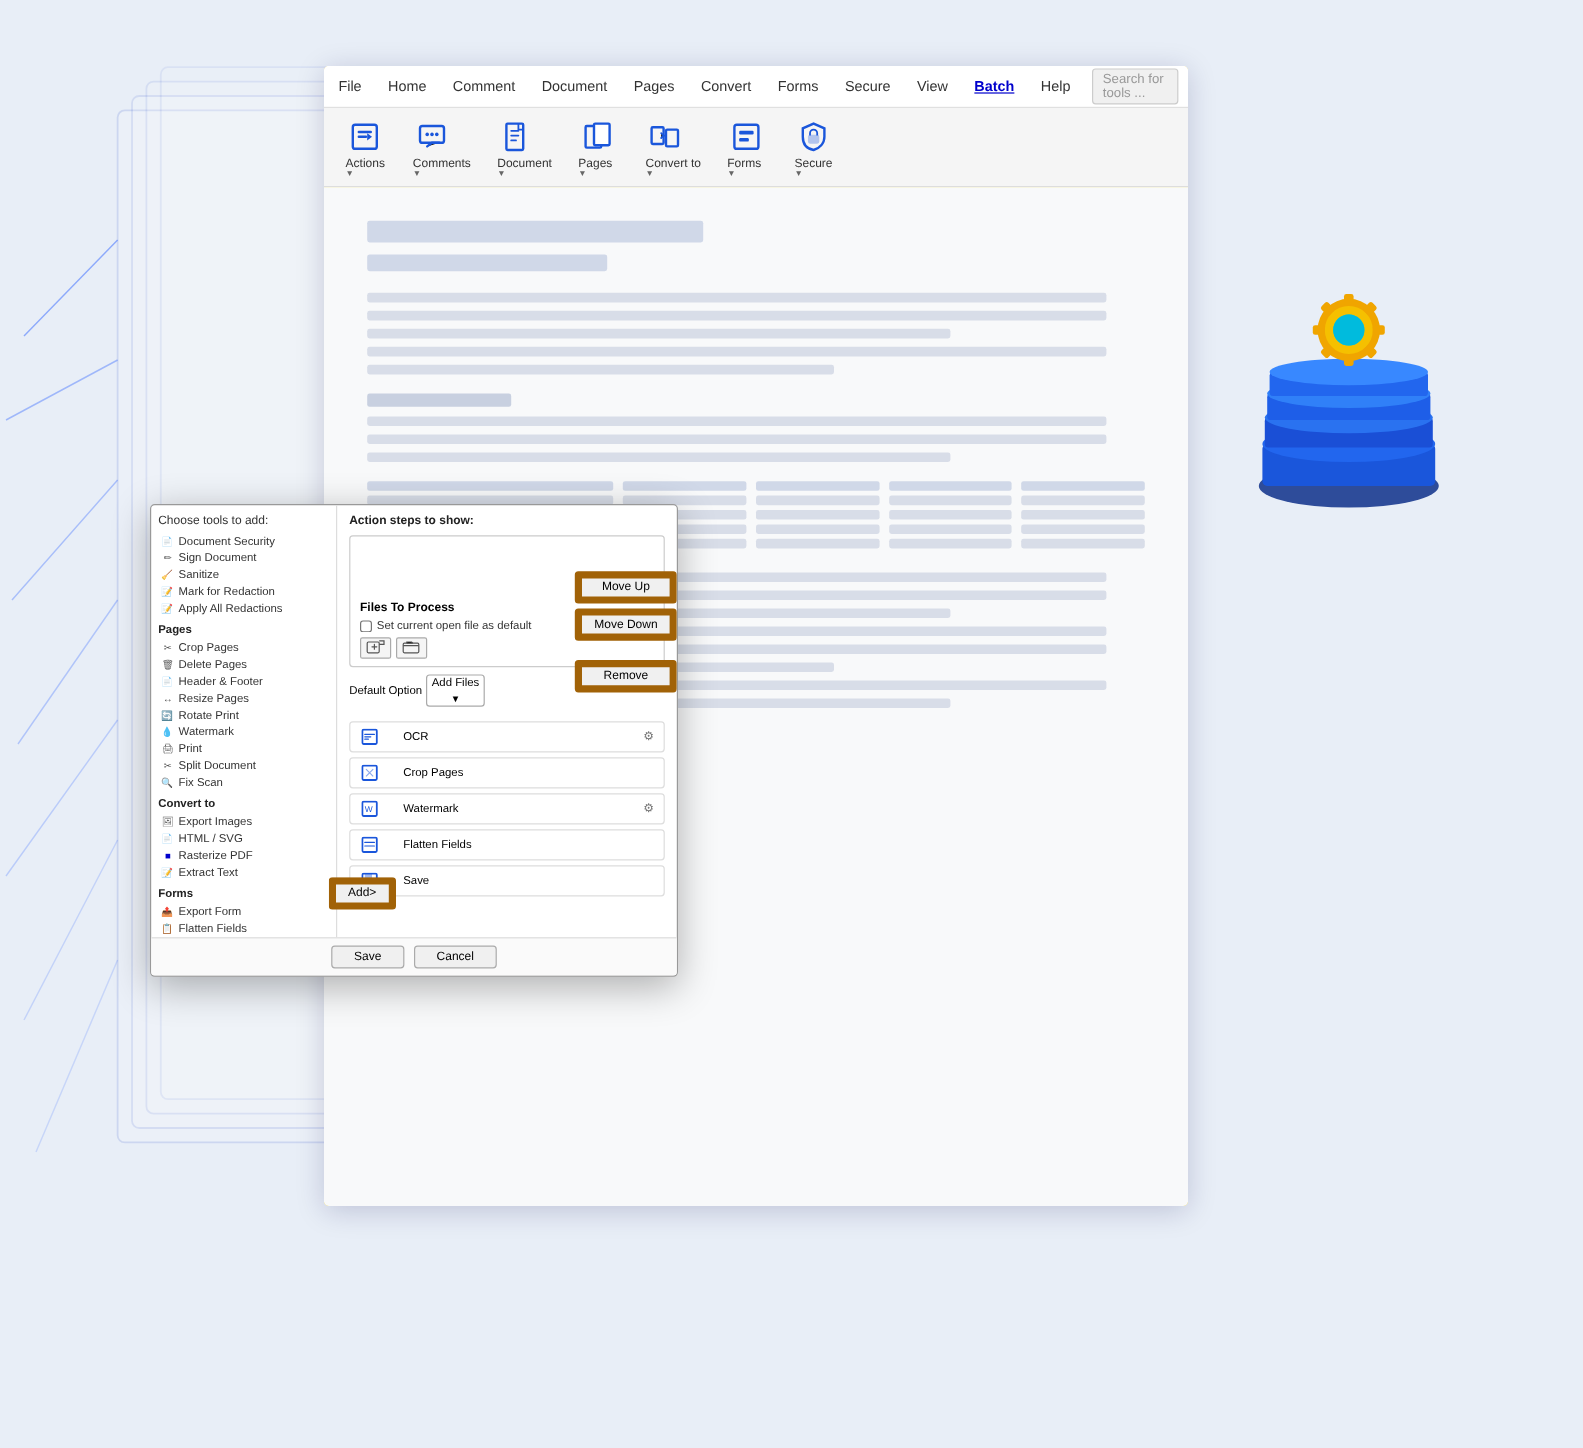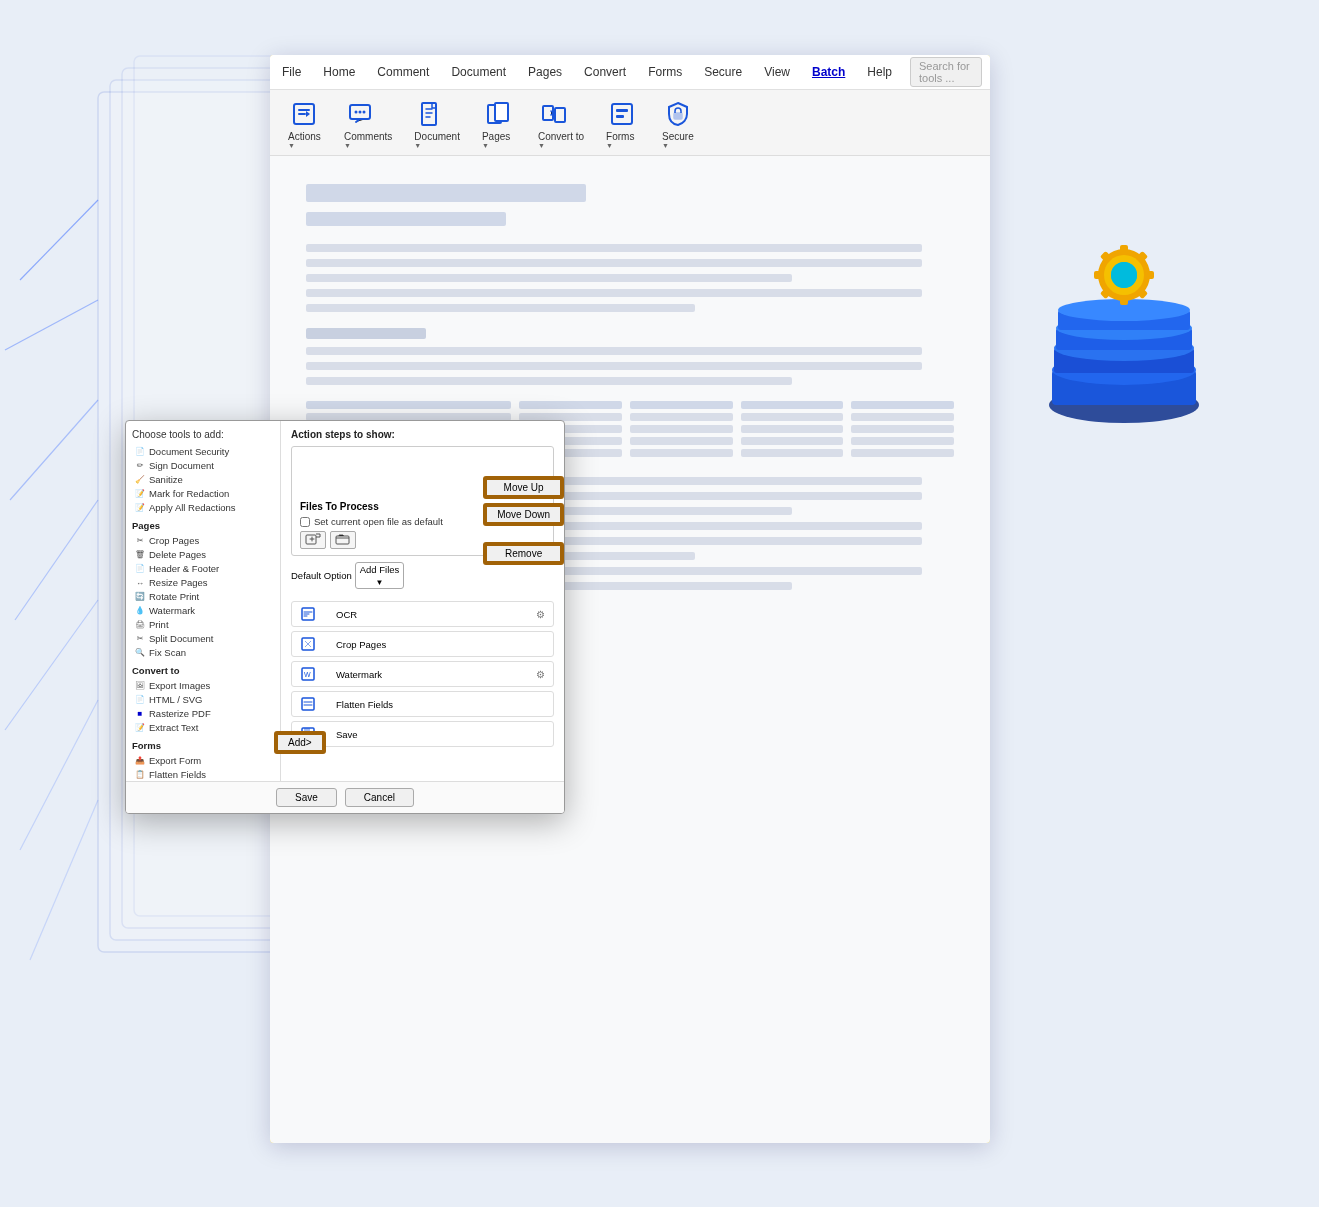--- a/index.html
+++ b/index.html
@@ -11,21 +11,21 @@
       overflow: hidden;
       position: relative;
     }
 
     
     .main-window {
       position: absolute;
       top: 55px;
       left: 270px;
       width: 720px;
-      height: 1088px;
+      height: 950px;
       background: #fde047;
       border-radius: 4px;
       box-shadow: 0 4px 24px rgba(0,0,80,0.18);
       overflow: hidden;
     }
 
     
     .ribbon {
       background: #f5f5f5;
       border-bottom: 1px solid #ddd;
@@ -217,21 +217,21 @@
       height: 12px;
       display: inline-flex;
       align-items: center;
       justify-content: center;
       font-size: 8px;
       color: #555;
       flex-shrink: 0;
     }
     .small-btn {
       background: #f0f0f0;
-      border: 4px solid #a16207;
+      border: 6px solid #a16207;
       border-radius: 3px;
       padding: 2px 10px;
       font-size: 10px;
       cursor: pointer;
     }
 
     
     .right-section-title {
       font-size: 10px;
       font-weight: 600;

